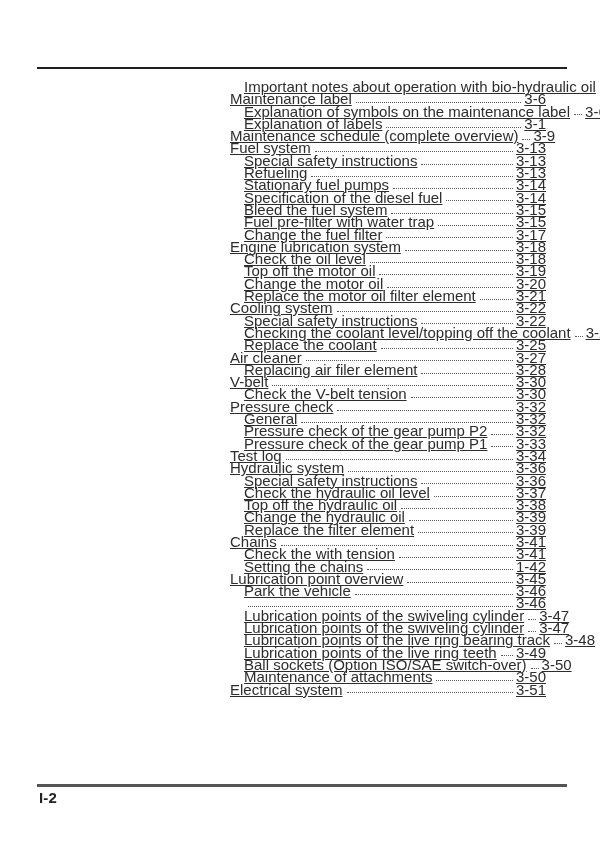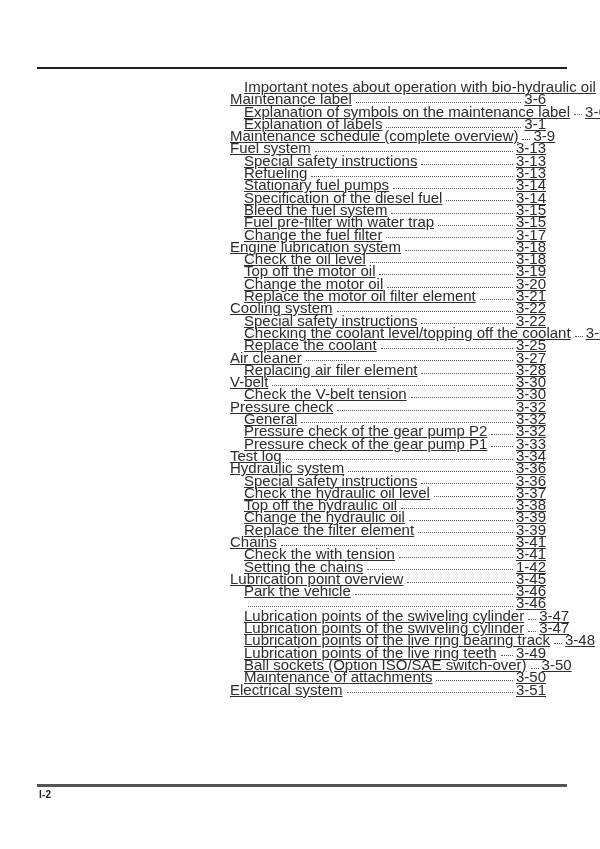--- a/index.html
+++ b/index.html
@@ -54,21 +54,21 @@
     height: 1px;
   }
   .toc-page {
     flex: 0 0 auto;
     text-align: left;
   }
   .footer-label {
     position: absolute;
     left: 39px;
     top: 789px;
-    font-size: 10px;
+    font-size: 15px;
     font-weight: bold;
     color: #222222;
     letter-spacing: 0.2px;
   }
 </style>
 </head>
 <body>
 
 <div class="page">
   <div class="rule rule-top"></div>

